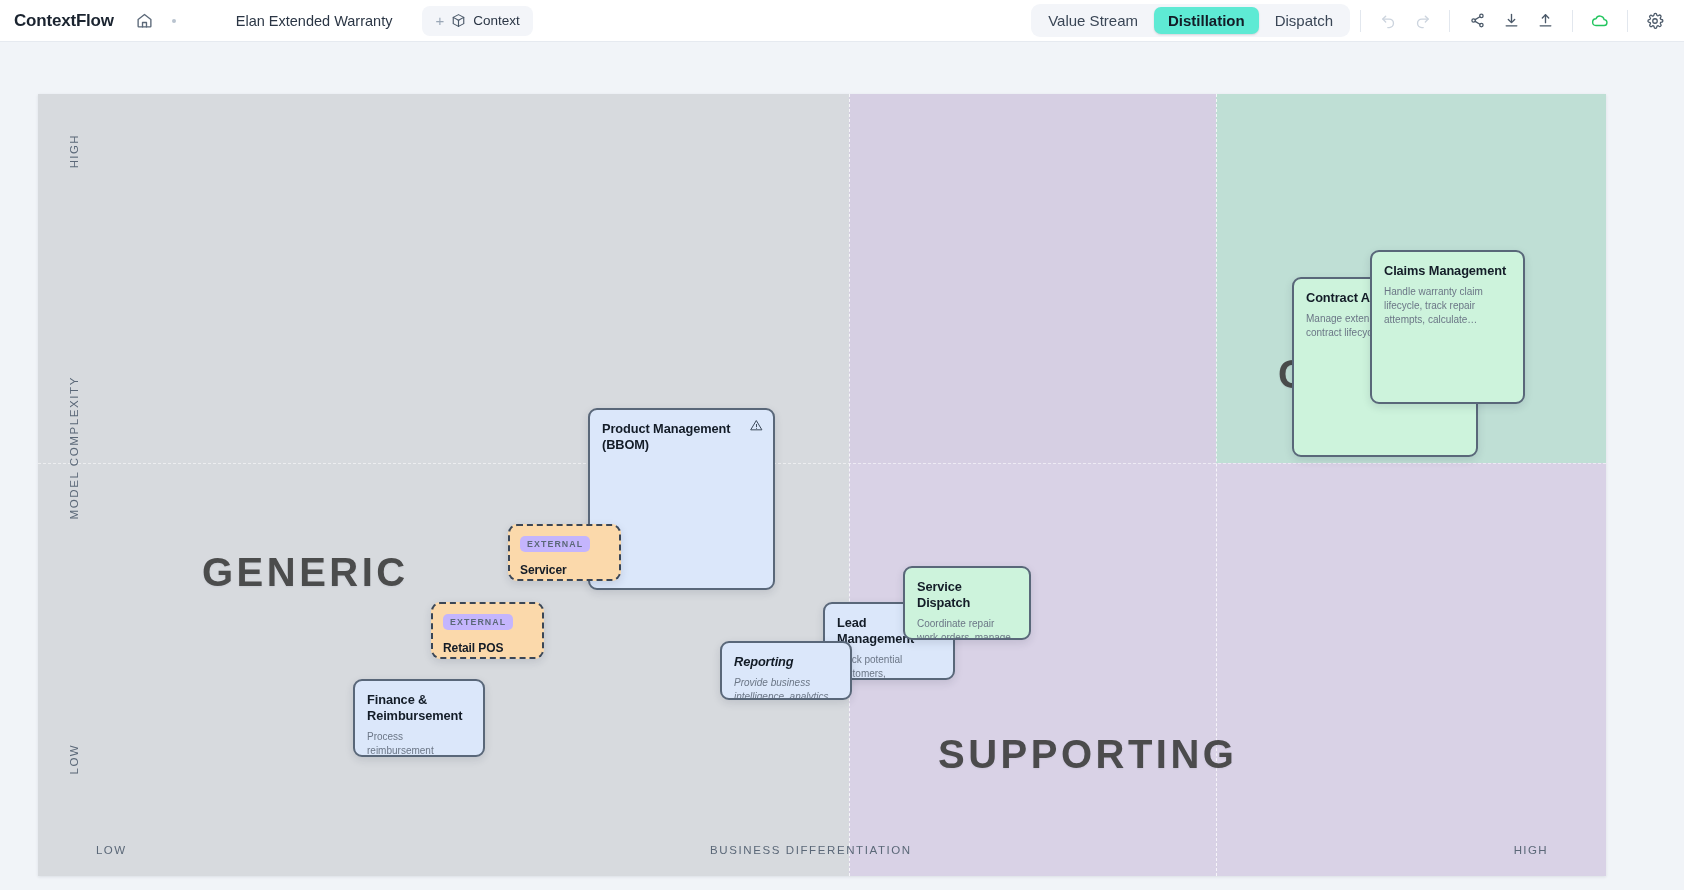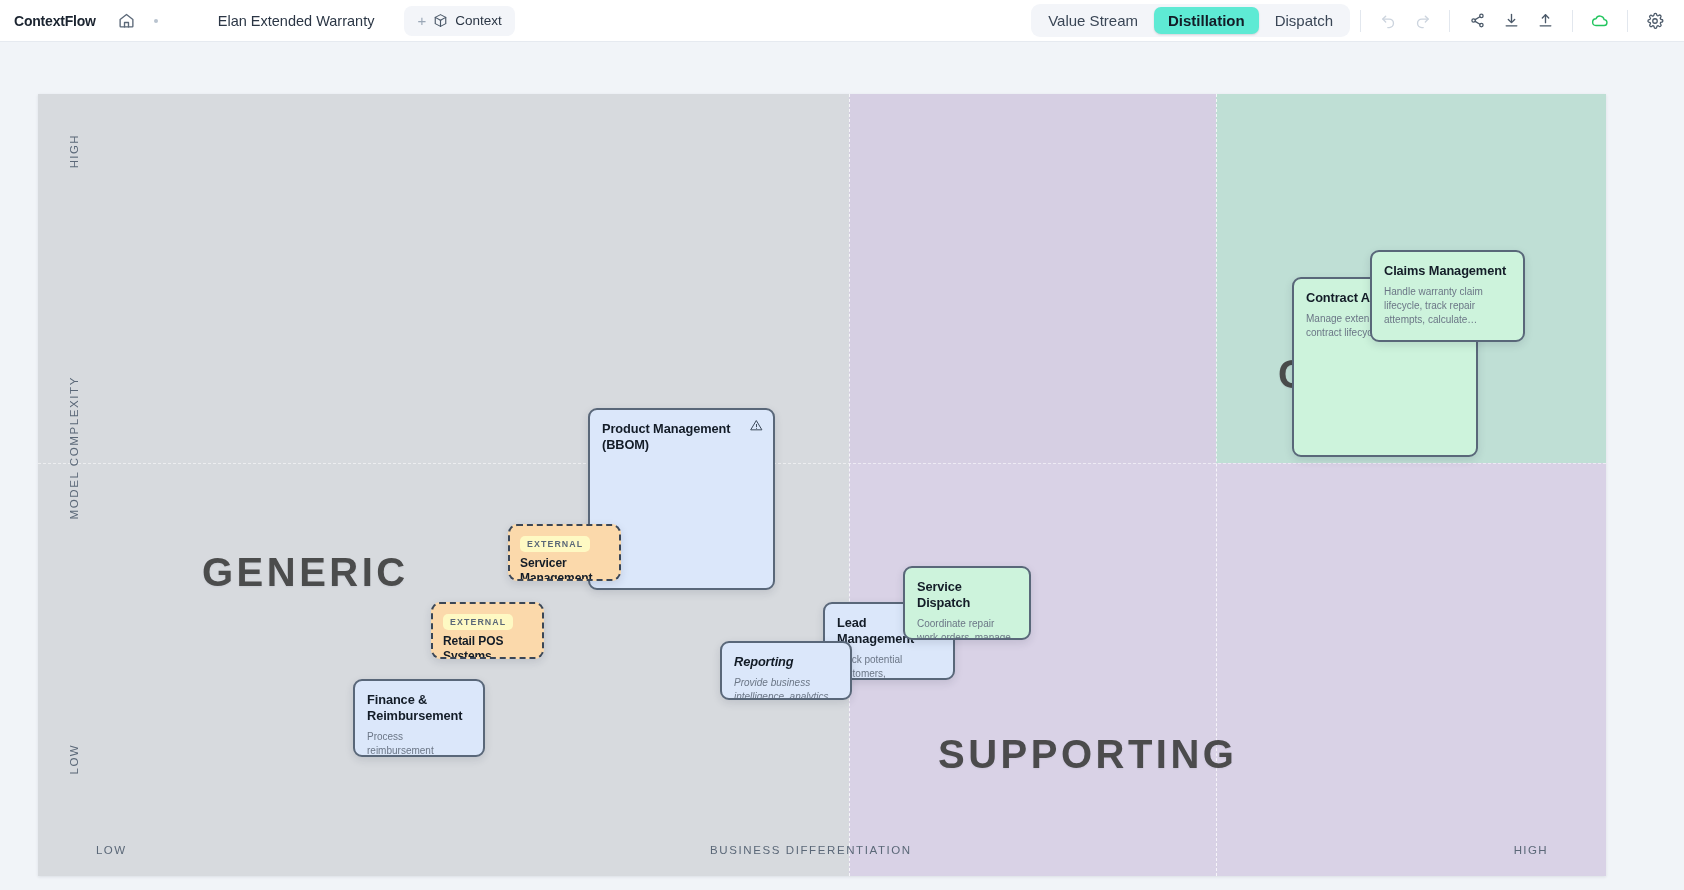--- a/index.html
+++ b/index.html
@@ -13,21 +13,21 @@
   
   .header {
     position: absolute; top: 0; left: 0;
     width: 1684px; height: 42px;
     background: #ffffff;
     border-bottom: 1px solid #e6eaf0;
     display: flex; align-items: center;
     z-index: 50;
   }
   .brand {
-    font-size: 14px; font-weight: bold; color: #1b2430;
+    font-size: 17px; font-weight: bold; color: #1b2430;
     margin-left: 14px; letter-spacing: -0.2px;
     white-space: nowrap;
   }
   .home-icon {
     margin-left: 20px; width: 22px; height: 22px;
     display: flex; align-items: center; justify-content: center;
     color: #5b6878; cursor: pointer;
   }
   .dot-sep {
     width: 4px; height: 4px; border-radius: 50%;
@@ -149,41 +149,41 @@
   .card.green  { background: #cdf3dc; }
   .card.orange { background: #fbd9ab; border-style: dashed; border-width: 2.5px; border-color:#3a4656; }
 
   .card.orange .outerring {
     position:absolute; inset:-4px; border-radius:11px;
     border:2px solid #8a95a4; pointer-events:none;
   }
 
   .tag-external {
     display: inline-block;
-    background: #fef9c3;
+    background: #c4b5fd;
     color: #5b6878;
     font-size: 8.8px; font-weight: bold; letter-spacing: 1.1px;
     padding: 3px 7px; border-radius: 5px;
-    margin-bottom: 4px;
+    margin-bottom: 11px;
   }
   .warn-icon {
     position: absolute; top: 9px; right: 10px;
     color: #3a4656; display: flex;
   }
 
   
   #card-product   { left: 588px; top: 366px; width: 187px; height: 182px; }
   #card-servicer  { left: 508px; top: 482px; width: 113px; height: 57px;  }
   #card-retailpos { left: 431px; top: 560px; width: 113px; height: 57px;  }
   #card-finance   { left: 353px; top: 637px; width: 132px; height: 78px;  }
   #card-reporting { left: 720px; top: 599px; width: 132px; height: 59px; font-style: italic;  }
   #card-lead      { left: 823px; top: 560px; width: 132px; height: 78px;  }
   #card-dispatch  { left: 903px; top: 524px; width: 128px; height: 74px;  }
   #card-contract  { left: 1292px;top: 235px; width: 186px; height: 180px; }
-  #card-claims    { left: 1370px;top: 208px; width: 155px; height: 92px; }
+  #card-claims    { left: 1370px;top: 208px; width: 155px; height: 154px; }
 
   #card-servicer, #card-retailpos { padding: 7px 10px; }
   #card-servicer .title, #card-retailpos .title { font-size: 12px; }
 </style>
 </head>
 <body>
 
 <div class="header">
 
   <div class="brand">ContextFlow</div>

